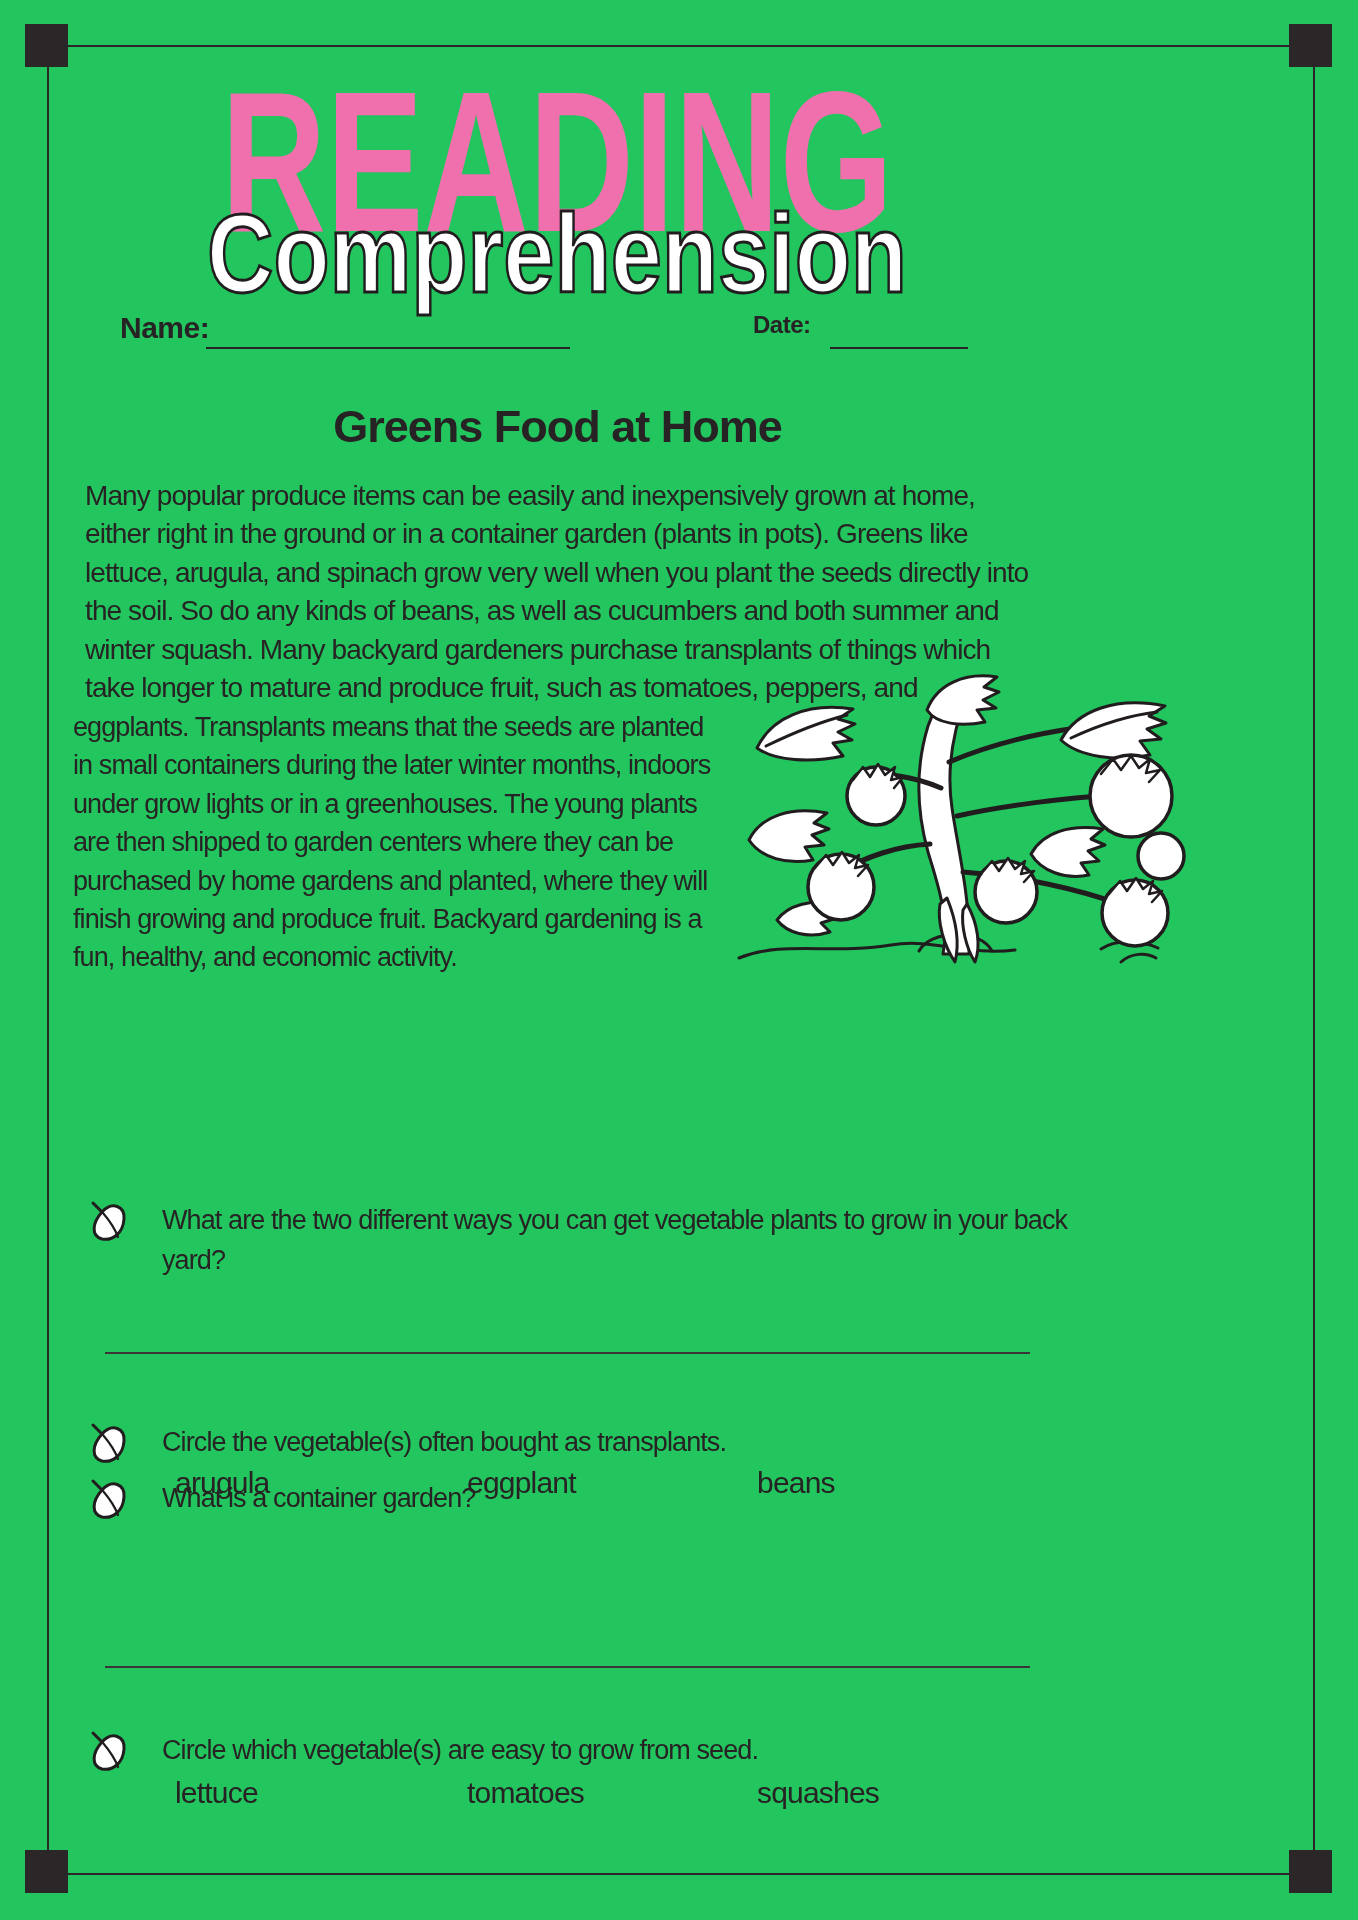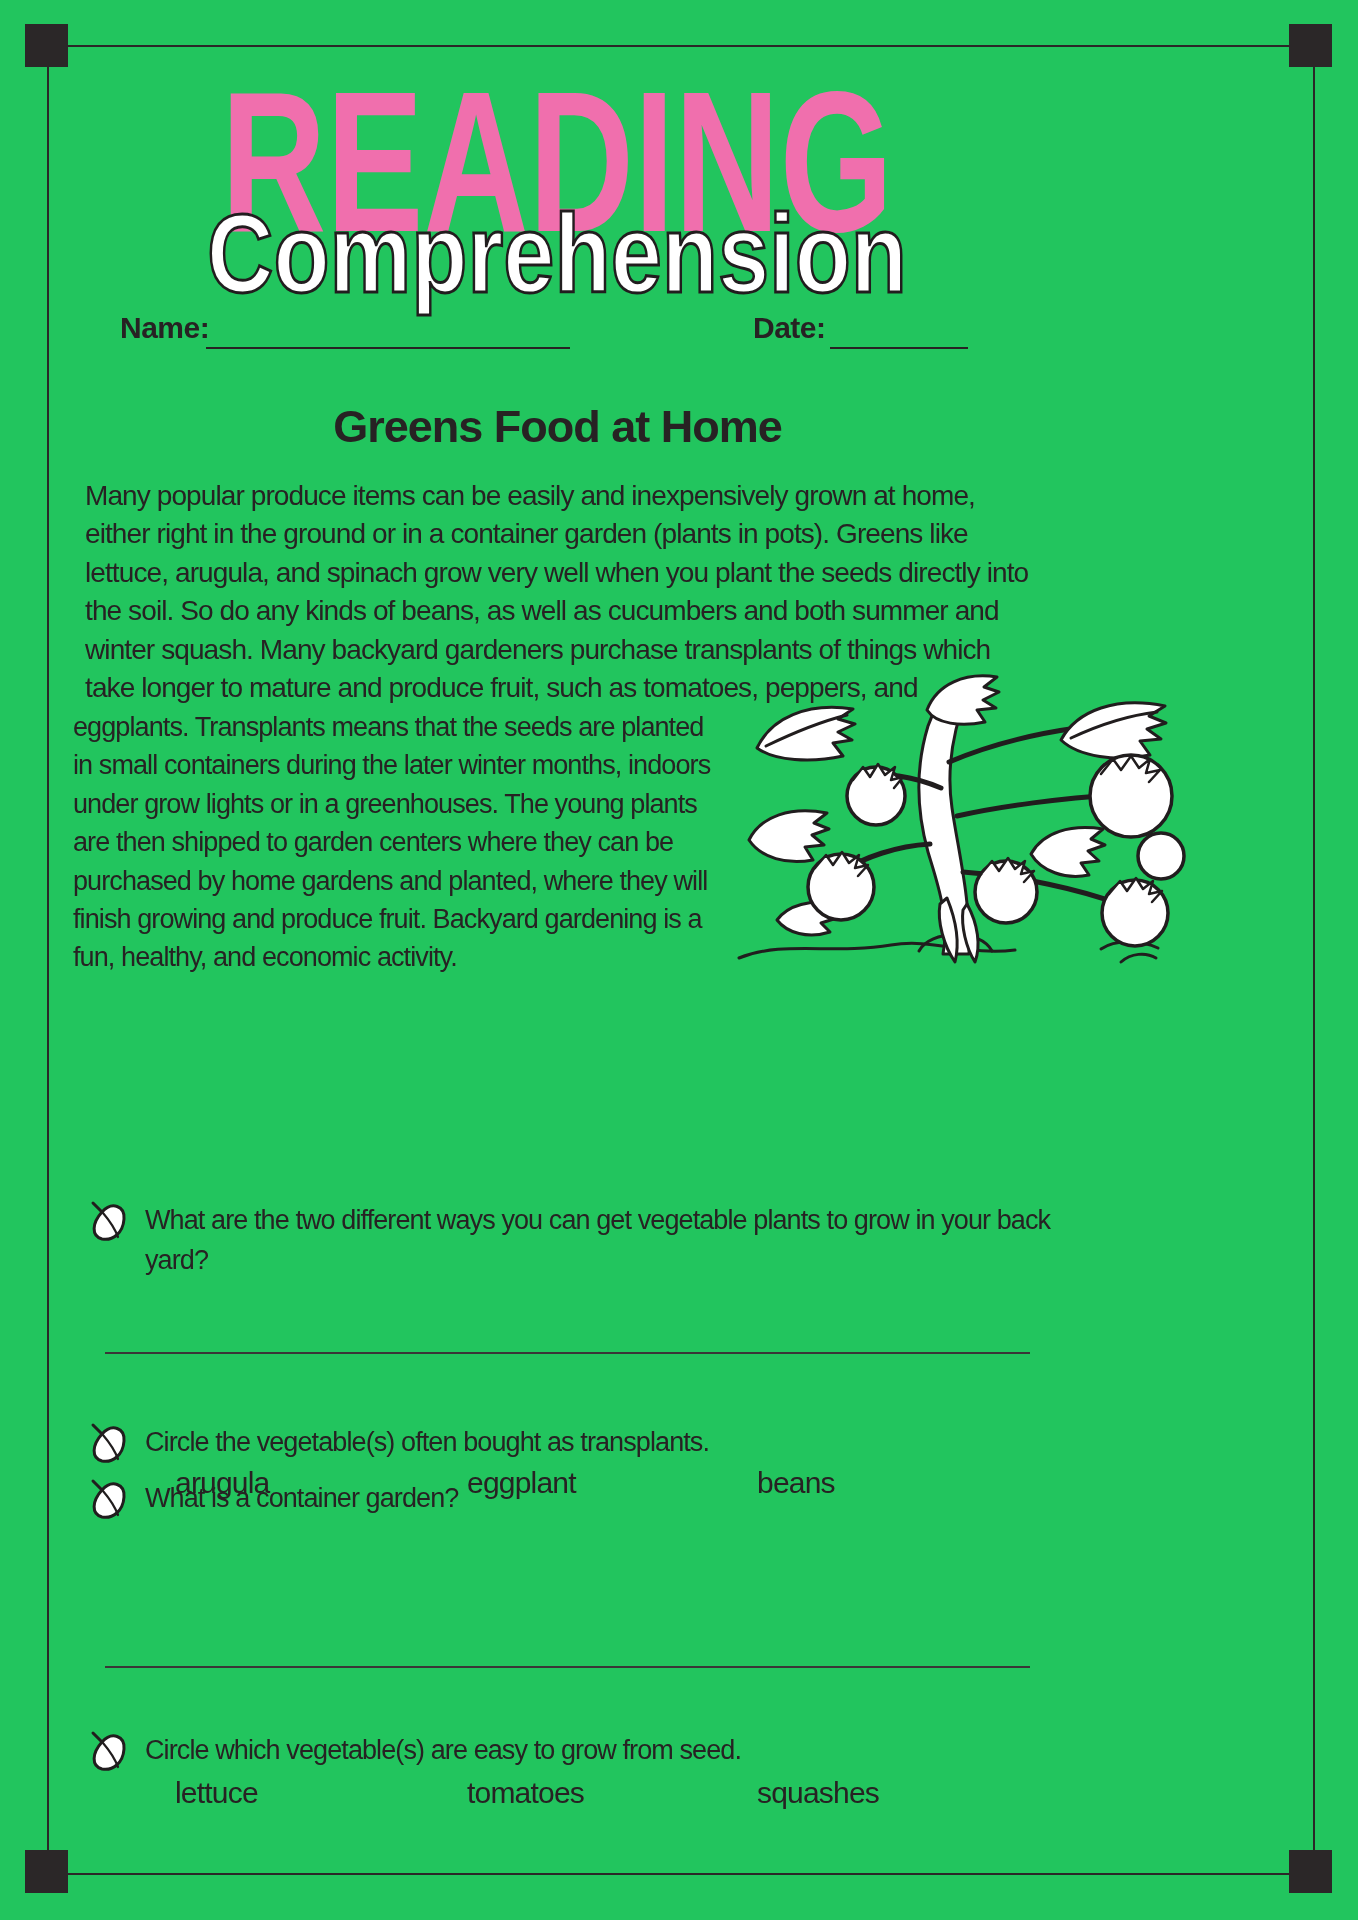--- a/index.html
+++ b/index.html
@@ -12,32 +12,32 @@
   .corner{position:absolute;width:43px;height:43px;background:#2b2728;}
   .corner.tl{left:25px;top:24px}
   .corner.tr{left:1289px;top:24px}
   .corner.bl{left:25px;top:1850px}
   .corner.br{left:1289px;top:1850px}
 
   .header-svg{position:absolute;left:0;top:0;}
 
   .name-label{position:absolute;left:120px;top:311px;font-size:30px;font-weight:bold;letter-spacing:-0.5px;text-align:right;}
   .name-line{position:absolute;left:206px;top:347px;width:364px;height:0;border-top:2.5px solid #272223;}
-  .date-label{position:absolute;left:753px;top:311px;font-size:30px;font-weight:bold;letter-spacing:-0.5px;}
+  .date-label{position:absolute;left:753px;top:311px;font-size:24px;font-weight:bold;letter-spacing:-0.5px;}
   .date-line{position:absolute;left:830px;top:347px;width:138px;height:0;border-top:2.5px solid #272223;}
 
   .instruction{position:absolute;left:85px;top:366px;width:945px;text-align:center;font-size:23px;letter-spacing:-0.3px;}
   .passage-title{position:absolute;left:85px;top:401px;width:945px;text-align:center;font-size:45px;font-weight:bold;letter-spacing:-1px;}
 
   .p1{position:absolute;left:85px;top:477px;width:952px;font-size:28px;line-height:38.4px;letter-spacing:-0.9px;}
   .p2{position:absolute;left:73px;top:708px;width:952px;font-size:27px;line-height:38.4px;letter-spacing:-0.9px;}
   .ill-spacer{float:right;width:300px;height:258px;}
   .plant-svg{position:absolute;left:733px;top:668px;pointer-events:none;}
 
-  .question{position:absolute;left:88px;display:flex;gap:17px;align-items:flex-start;}
+  .question{position:absolute;left:88px;display:flex;gap:34px;align-items:flex-start;}
   .q1{top:1198px}.q2{top:1420px}.q3{top:1476px}.q4{top:1728px}
   .q-text{font-size:27px;line-height:40px;letter-spacing:-0.9px;max-width:910px;padding-top:2px;}
   .leaf-wrap{flex:0 0 auto;}
   .ans{position:absolute;height:0;border-top:2px solid #3a3637;}
   .ans1{left:105px;top:1352px;width:925px;}
   .ans2{left:105px;top:1666px;width:925px;}
   .opt{position:absolute;font-size:30px;letter-spacing:-0.8px;}
   .row2{top:1466px}.row4{top:1776px}
   .c1{left:175px}.c2{left:467px}.c3{left:757px}
 </style>

